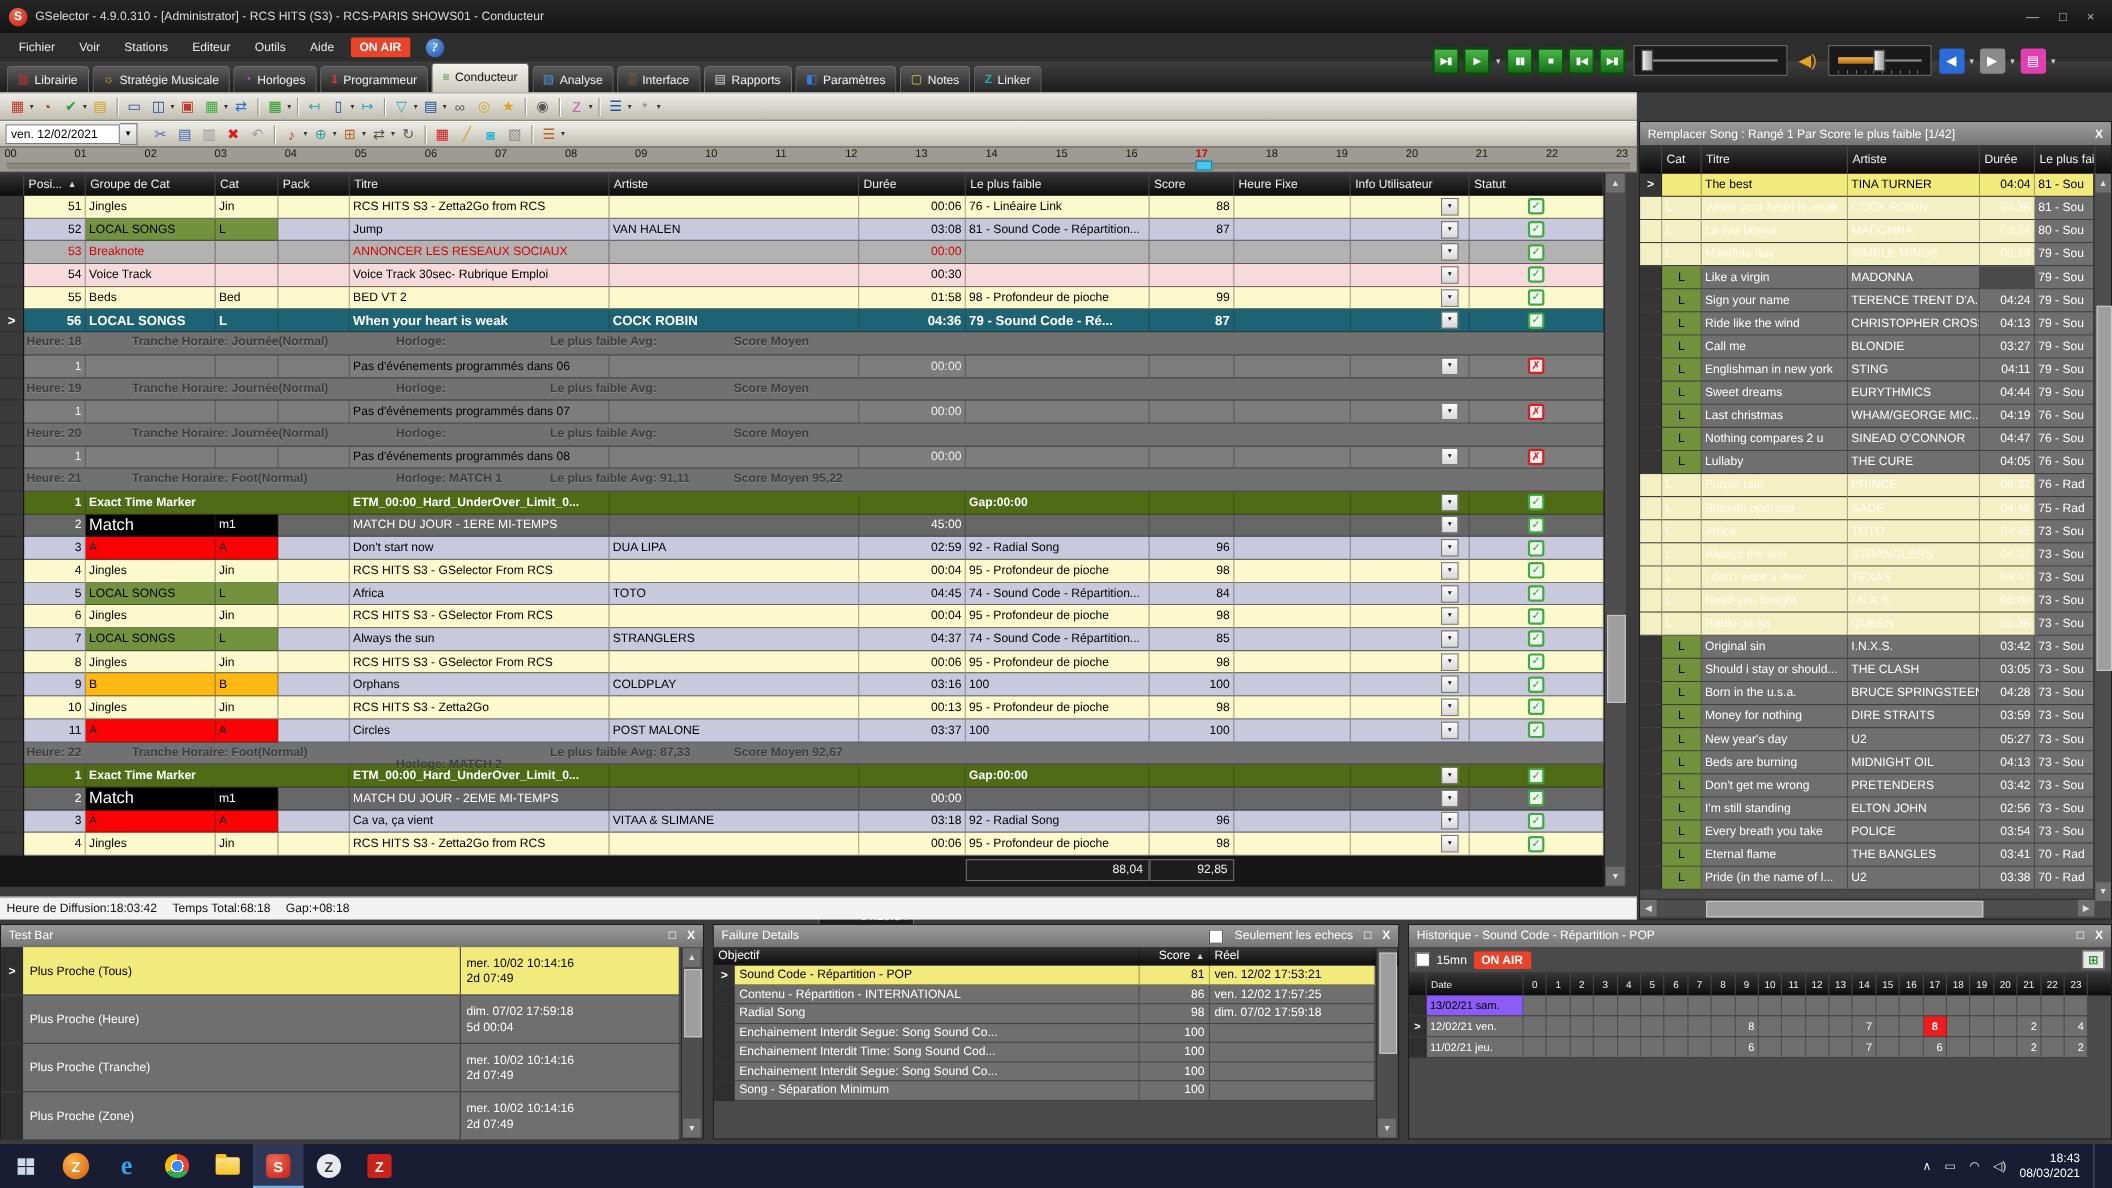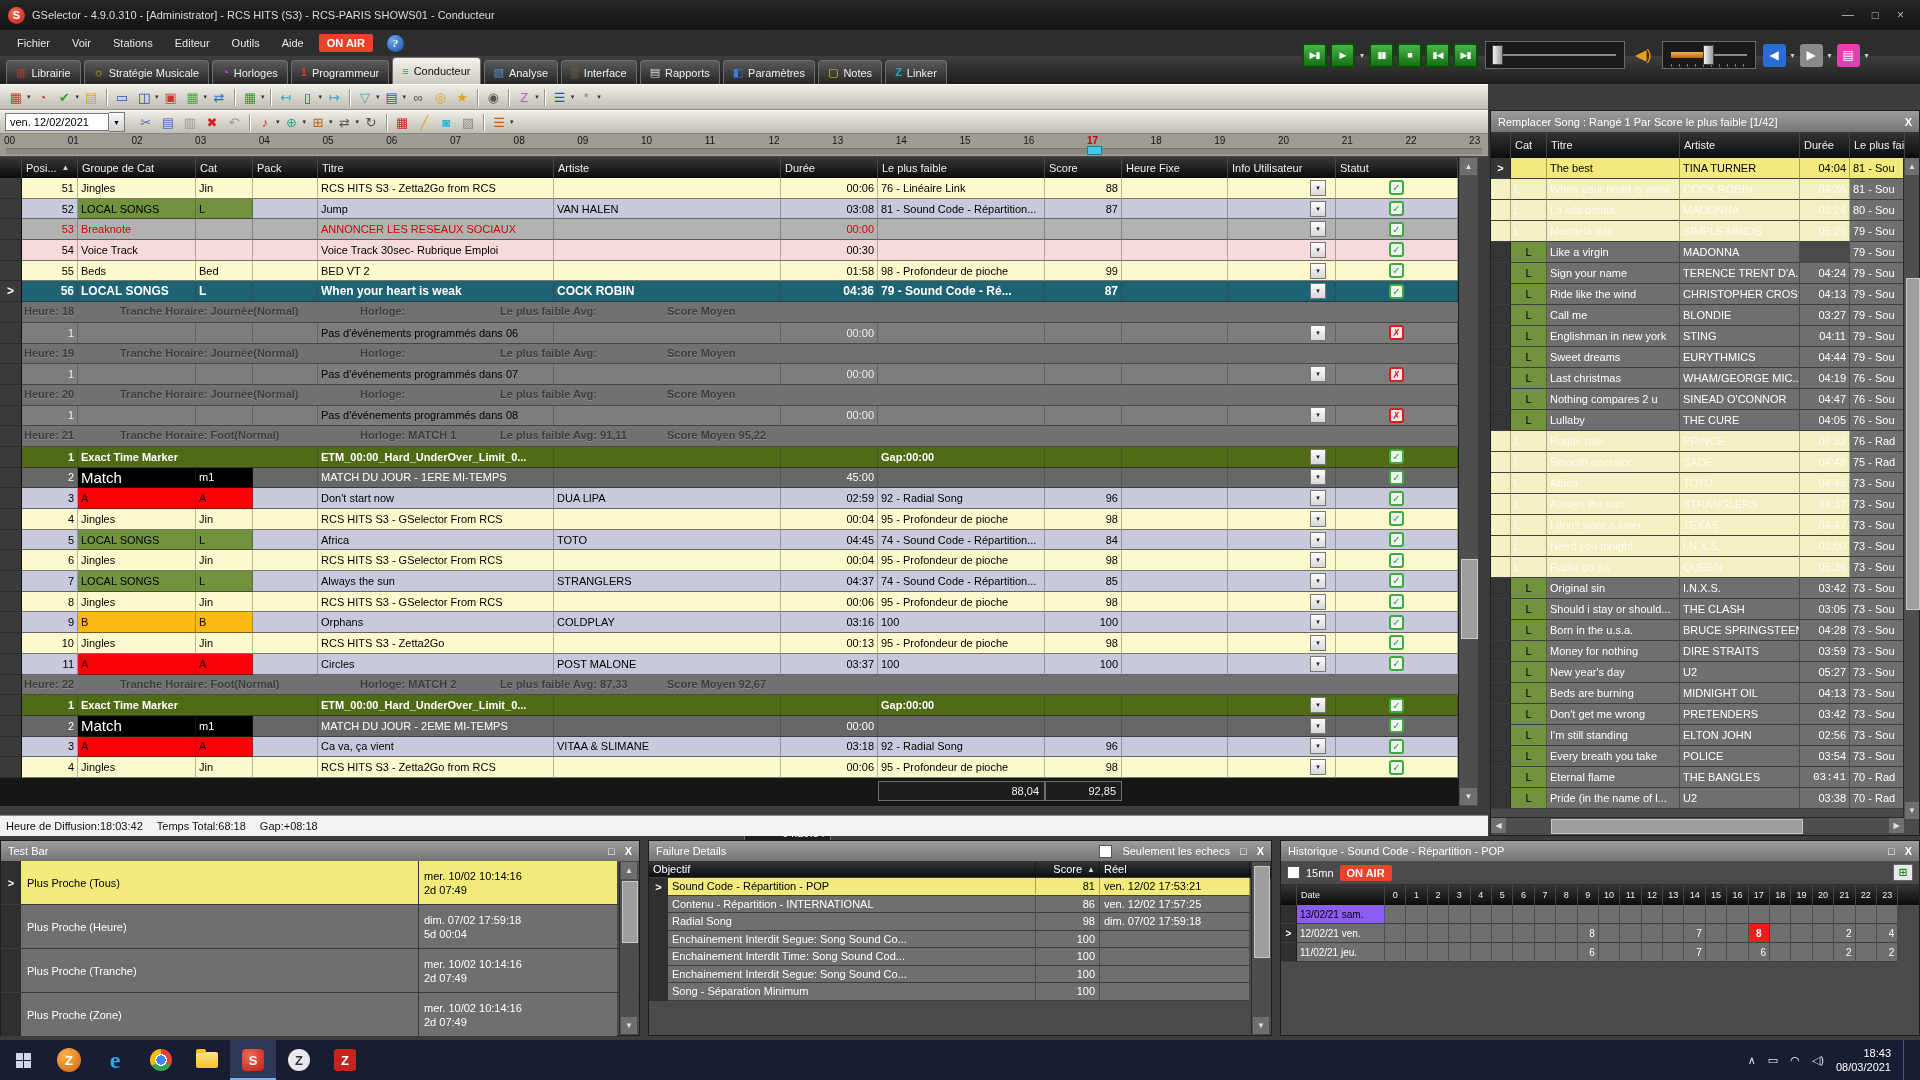--- a/index.html
+++ b/index.html
@@ -805,21 +805,21 @@
         </div>
         <div class="gc w_sta">
           <div class="stico ok">✓</div>
         </div>
       </div>
       <div class="grow">
         <div class="gc selc w_sel"></div>
         <div class="sec-band">
           <span style="left: 2px;">Heure: 22</span>
           <span style="left: 98px;">Tranche Horaire: Foot(Normal)</span>
-          <span style="left: 338px;">Horloge: MATCH 2</span>
+          <span style="left: 338px; margin-top: 11px;">Horloge: MATCH 2</span>
           <span style="left: 478px;">Le plus faible Avg: 87,33</span>
           <span style="left: 645px;">Score Moyen 92,67</span>
         </div>
       </div>
       <div class="grow r-etm">
         <div class="gc selc w_sel"></div>
         <div class="gc w_num ar">1</div>
         <div class="gc w_band">Exact Time Marker</div>
         <div class="gc w_tit">ETM_00:00_Hard_UnderOver_Limit_0...</div>
         <div class="gc w_art"></div>
@@ -1153,21 +1153,21 @@
           <div class="rc rw_tit">Every breath you take</div>
           <div class="rc rw_art">POLICE</div>
           <div class="rc rw_dur" style="justify-content: flex-end;">03:54</div>
           <div class="rc fai rw_fai">73 - Sou</div>
         </div>
         <div class="rrow">
           <div class="rc mk rw_mk"></div>
           <div class="rc rw_cat catL">L</div>
           <div class="rc rw_tit">Eternal flame</div>
           <div class="rc rw_art">THE BANGLES</div>
-          <div class="rc rw_dur" style="justify-content: flex-end; font-family: Liberation Mono, monospace;">03:41</div>
+          <div class="rc rw_dur" style="justify-content: flex-end;">03:41</div>
           <div class="rc fai rw_fai">70 - Rad</div>
         </div>
         <div class="rrow">
           <div class="rc mk rw_mk"></div>
           <div class="rc rw_cat catL">L</div>
           <div class="rc rw_tit">Pride (in the name of l...</div>
           <div class="rc rw_art">U2</div>
           <div class="rc rw_dur" style="justify-content: flex-end;">03:38</div>
           <div class="rc fai rw_fai">70 - Rad</div>
         </div>

